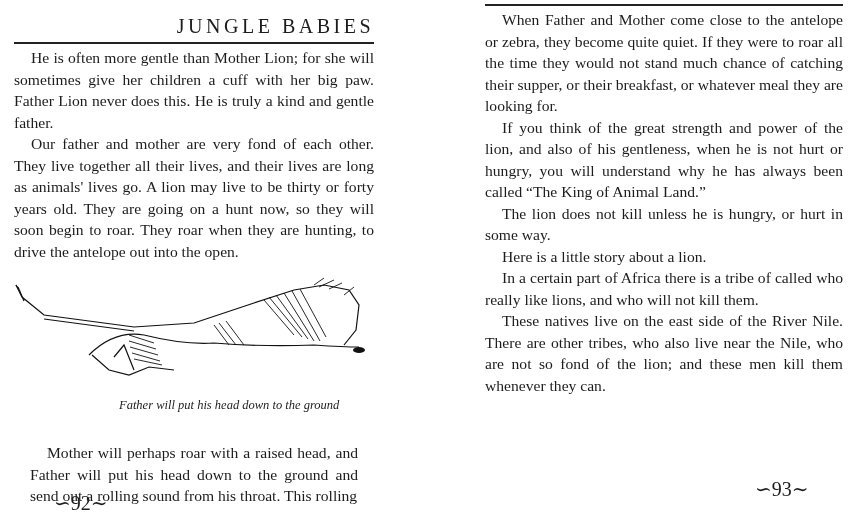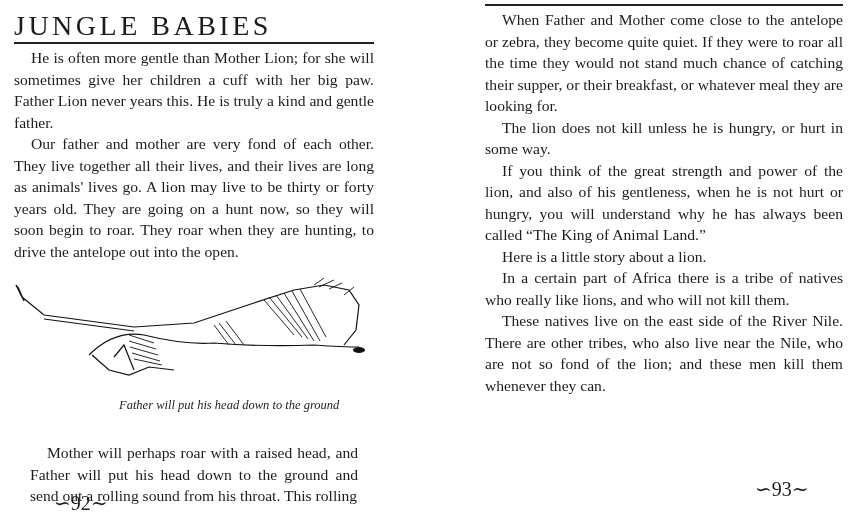--- a/index.html
+++ b/index.html
@@ -1,42 +1,42 @@
 <!DOCTYPE html>
 <html><head>
 <meta charset="utf-8">
 <style>
   html, body { margin:0; padding:0; }
   body { width:857px; height:529px; background:#ffffff; position:relative; overflow:hidden;
          font-family:"Liberation Serif", "DejaVu Serif", serif; color:#1c1c1c; }
   .page { position:absolute; top:0; height:529px; }
   .left { left:14px; width:360px; }
   .right { left:485px; width:358px; }
-  .header { text-align:left; font-size:28px; letter-spacing:3px; padding-top:14px; height:24px; line-height:24px; }
+  .header { text-align:right; font-size:20px; letter-spacing:3px; padding-top:14px; height:24px; line-height:24px; }
   .left .header { letter-spacing:3.5px; }
   .rule { border-top:2px solid #222; margin-top:4px; }
   .text { font-size:15.6px; line-height:21.5px; text-align:justify; margin-top:3px; }
   .text p { margin:0; text-indent:17px; }
   .text p.noindent { text-indent:0; }
   .illus { position:absolute; left:0; top:275px; width:360px; height:105px; }
   .caption { position:absolute; left:105px; top:398px; font-style:italic; font-size:12.5px; }
   .bottom-text { position:absolute; left:0; top:426px; width:360px; font-size:15.6px; line-height:21.5px; text-align:justify; }
   .bottom-text p { margin:16px; text-indent:17px; }
   .pagenum { position:absolute; font-size:20px; }
   .left .pagenum { left:40px; top:491px; }
   .right .pagenum { left:270px; top:477px; }
 </style>
 </head>
 <body>
 
 <div class="page left">
   <div class="header">JUNGLE BABIES</div>
   <div class="rule"></div>
   <div class="text">
-    <p>He is often more gentle than Mother Lion; for she will sometimes give her children a cuff with her big paw.  Father Lion never years this.  He is truly a kind and gentle father.</p>
+    <p>He is often more gentle than Mother Lion; for she will sometimes give her children a cuff with her big paw.  Father Lion never does this.  He is truly a kind and gentle father.</p>
     <p>Our father and mother are very fond of each other. They live together all their lives, and their lives are long as animals' lives go.  A lion may live to be thirty or forty years old.  They are going on a hunt now, so they will soon begin to roar.  They roar when they are hunting, to drive the antelope out into the open.</p>
   </div>
   <svg class="illus" viewBox="0 0 360 105">
     <g fill="none" stroke="#111" stroke-width="1.2">
       <path d="M2 10 L8 22 L30 40 L120 52 L180 48 L240 28 L280 15 L310 10 L335 15 L345 30 L342 55 L330 70"></path>
       <path d="M2 10 L6 16 M4 12 L10 26"></path>
       <path d="M30 44 L120 56"></path>
       <path d="M75 80 Q100 55 130 60 Q170 70 200 68 Q250 72 300 70 Q330 72 345 72"></path>
       <path d="M78 80 L95 95 L115 100 L135 92 L160 95"></path>
       <path d="M100 82 L110 70 L120 95"></path>
@@ -53,20 +53,20 @@
   <div class="bottom-text">
     <p>Mother will perhaps roar with a raised head, and Father will put his head down to the ground and send out a rolling sound from his throat.  This rolling</p>
   </div>
   <div class="pagenum">∽92∼</div>
 </div>
 
 <div class="page right">
   <div class="rule"></div>
   <div class="text">
     <p>When Father and Mother come close to the antelope or zebra, they become quite quiet.  If they were to roar all the time they would not stand much chance of catching their supper, or their breakfast, or whatever meal they are looking for.</p>
+    <p>If you think of the great strength and power of the lion, and also of his gentleness, when he is not hurt or hungry, you will understand why he has always been called “The King of Animal Land.”</p>
     <p>The lion does not kill unless he is hungry, or hurt in some way.</p>
-    <p>If you think of the great strength and power of the lion, and also of his gentleness, when he is not hurt or hungry, you will understand why he has always been called “The King of Animal Land.”</p>
     <p>Here is a little story about a lion.</p>
-    <p>In a certain part of Africa there is a tribe of natives who really like lions, and who will not kill them.</p>
+    <p>In a certain part of Africa there is a tribe of called who really like lions, and who will not kill them.</p>
     <p>These natives live on the east side of the River Nile. There are other tribes, who also live near the Nile, who are not so fond of the lion; and these men kill them whenever they can.</p>
   </div>
   <div class="pagenum">∽93∼</div>
 </div>
 
 </body></html>

